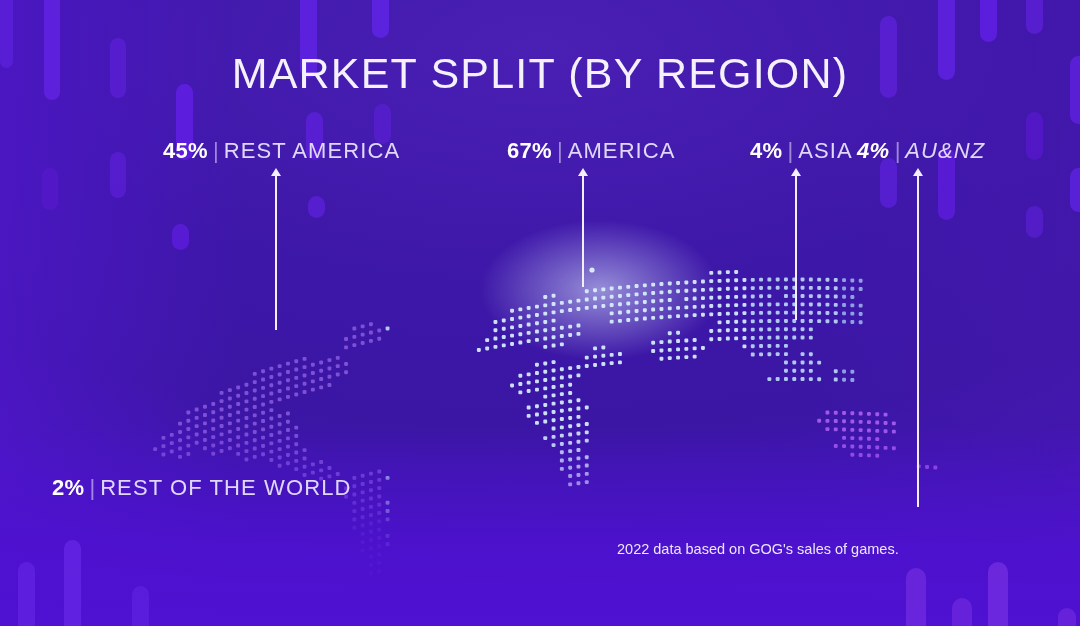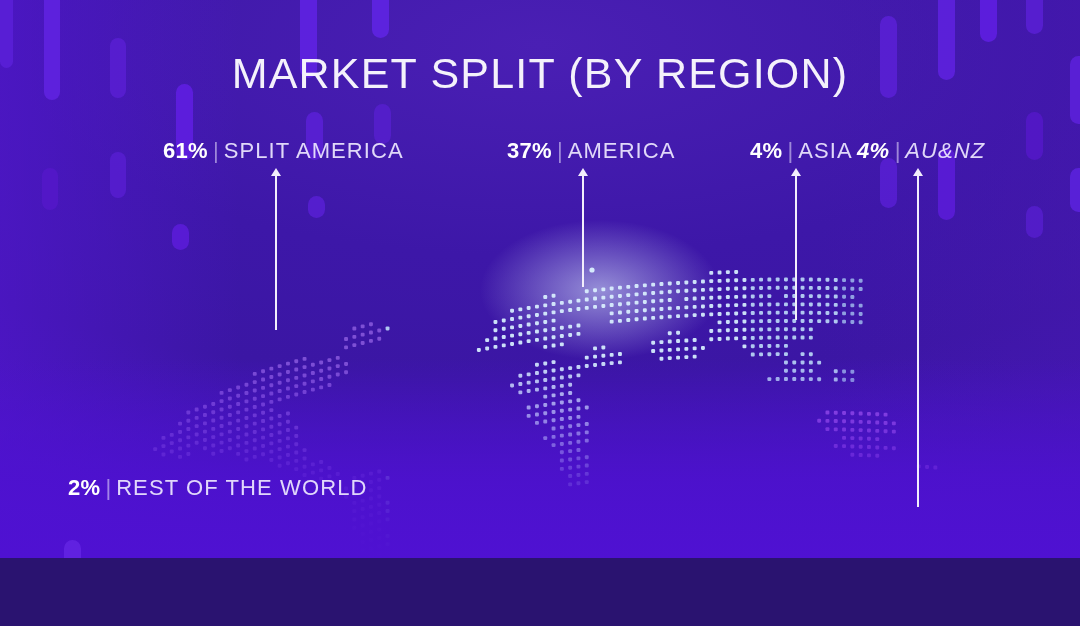--- a/index.html
+++ b/index.html
@@ -3,21 +3,21 @@
 <meta charset="utf-8">
 <style>
   html, body {
     margin: 0;
     padding: 0;
     background: #2a1370;
   }
   #stage {
     position: relative;
     width: 1080px;
-    height: 558px;
+    height: 626px;
     overflow: hidden;
     font-family: "Liberation Sans", sans-serif;
     background: #a21caf;
   }
 
   
   .bg-base {
     position: absolute;
     inset: 0;
     background:
@@ -905,21 +905,22 @@
         <div class="head"></div>
       </div>
       <div class="pointer" style="left: 795px; top: 175px; height: 145px;">
         <div class="head"></div>
       </div>
       <div class="pointer" style="left: 917px; top: 175px; height: 332px;">
         <div class="head"></div>
       </div>
     </div>
   <div id="stats">
-      <div class="stat" style="left: 163px; top: 140px;"><span class="pct">61%</span><span class="sep">|</span><span class="region">SPLIT AMERICA</span></div>
-      <div class="stat" style="left: 507px; top: 140px;"><span class="pct">37%</span><span class="sep">|</span><span class="region">AMERICA</span></div>
+      <div class="stat" style="left: 163px; top: 140px;"><span class="pct">45%</span><span class="sep">|</span><span class="region">REST AMERICA</span></div>
+      <div class="stat" style="left: 507px; top: 140px;"><span class="pct">67%</span><span class="sep">|</span><span class="region">AMERICA</span></div>
       <div class="stat" style="left: 750px; top: 140px;"><span class="pct">4%</span><span class="sep">|</span><span class="region">ASIA</span></div>
       <div class="stat" style="left: 857px; top: 140px; font-style: italic;"><span class="pct">4%</span><span class="sep">|</span><span class="region">AU&amp;NZ</span></div>
-      <div class="stat" style="left: 68px; top: 477px;"><span class="pct">2%</span><span class="sep">|</span><span class="region">REST OF THE WORLD</span></div>
+      <div class="stat" style="left: 52px; top: 477px;"><span class="pct">2%</span><span class="sep">|</span><span class="region">REST OF THE WORLD</span></div>
     </div>
 
+  <div class="footnote">2022 data based on GOG's sales of games.</div>
 
 </div>
 
 </body></html>

